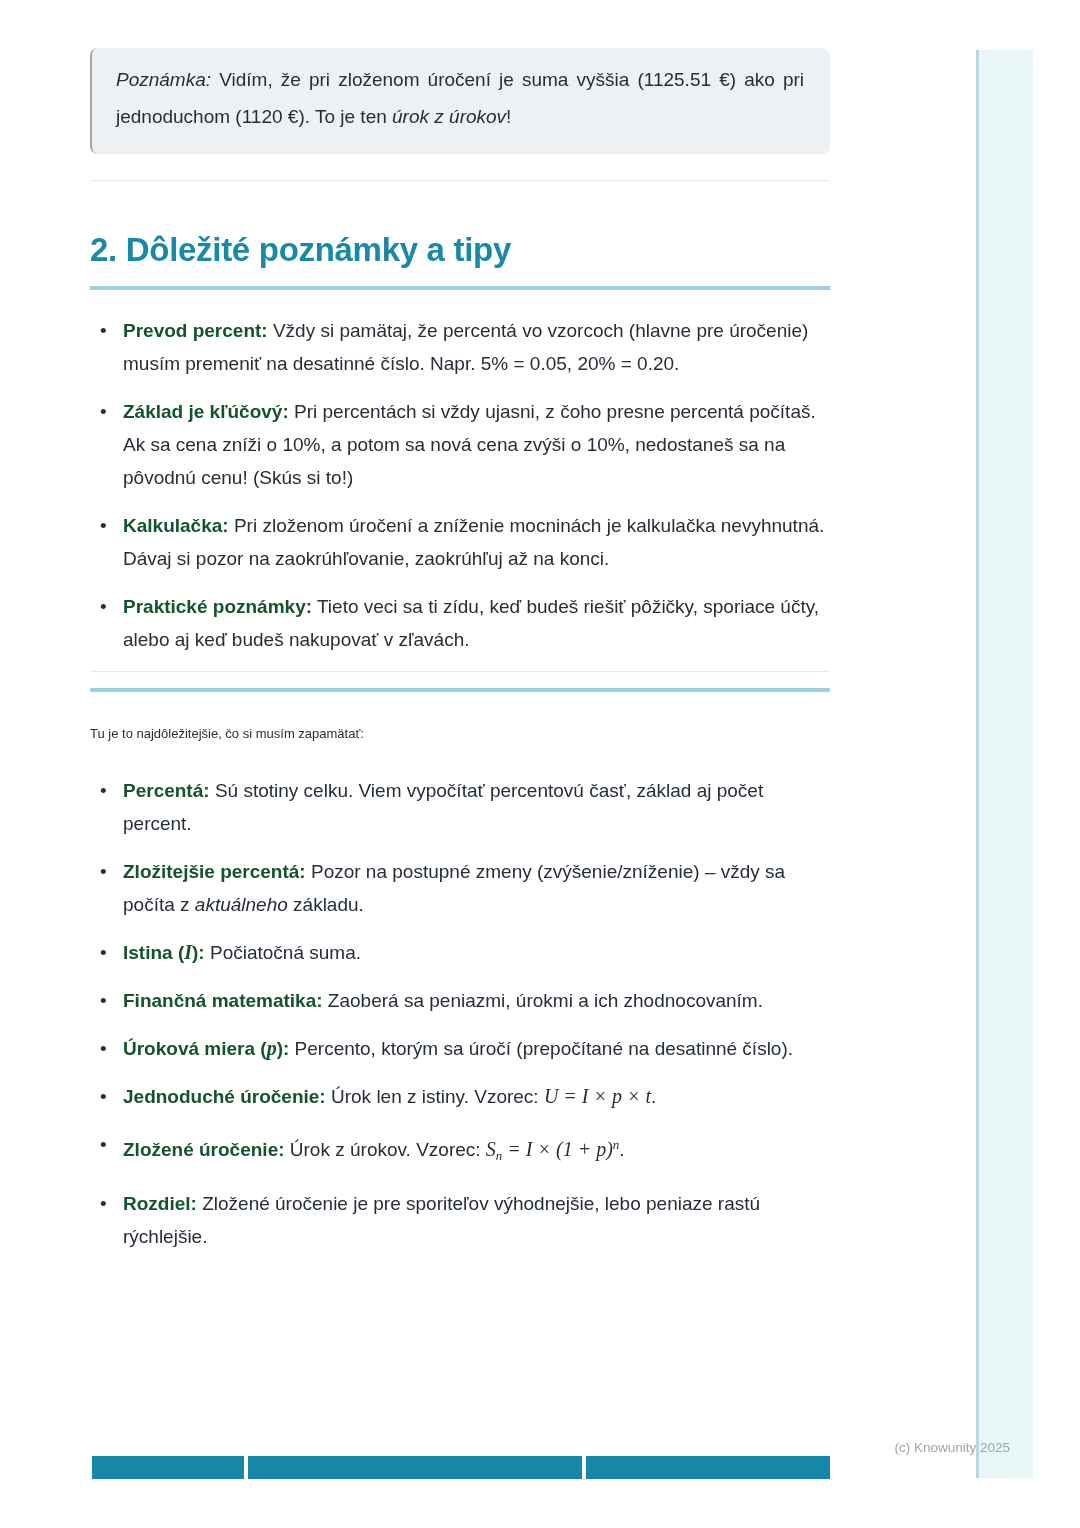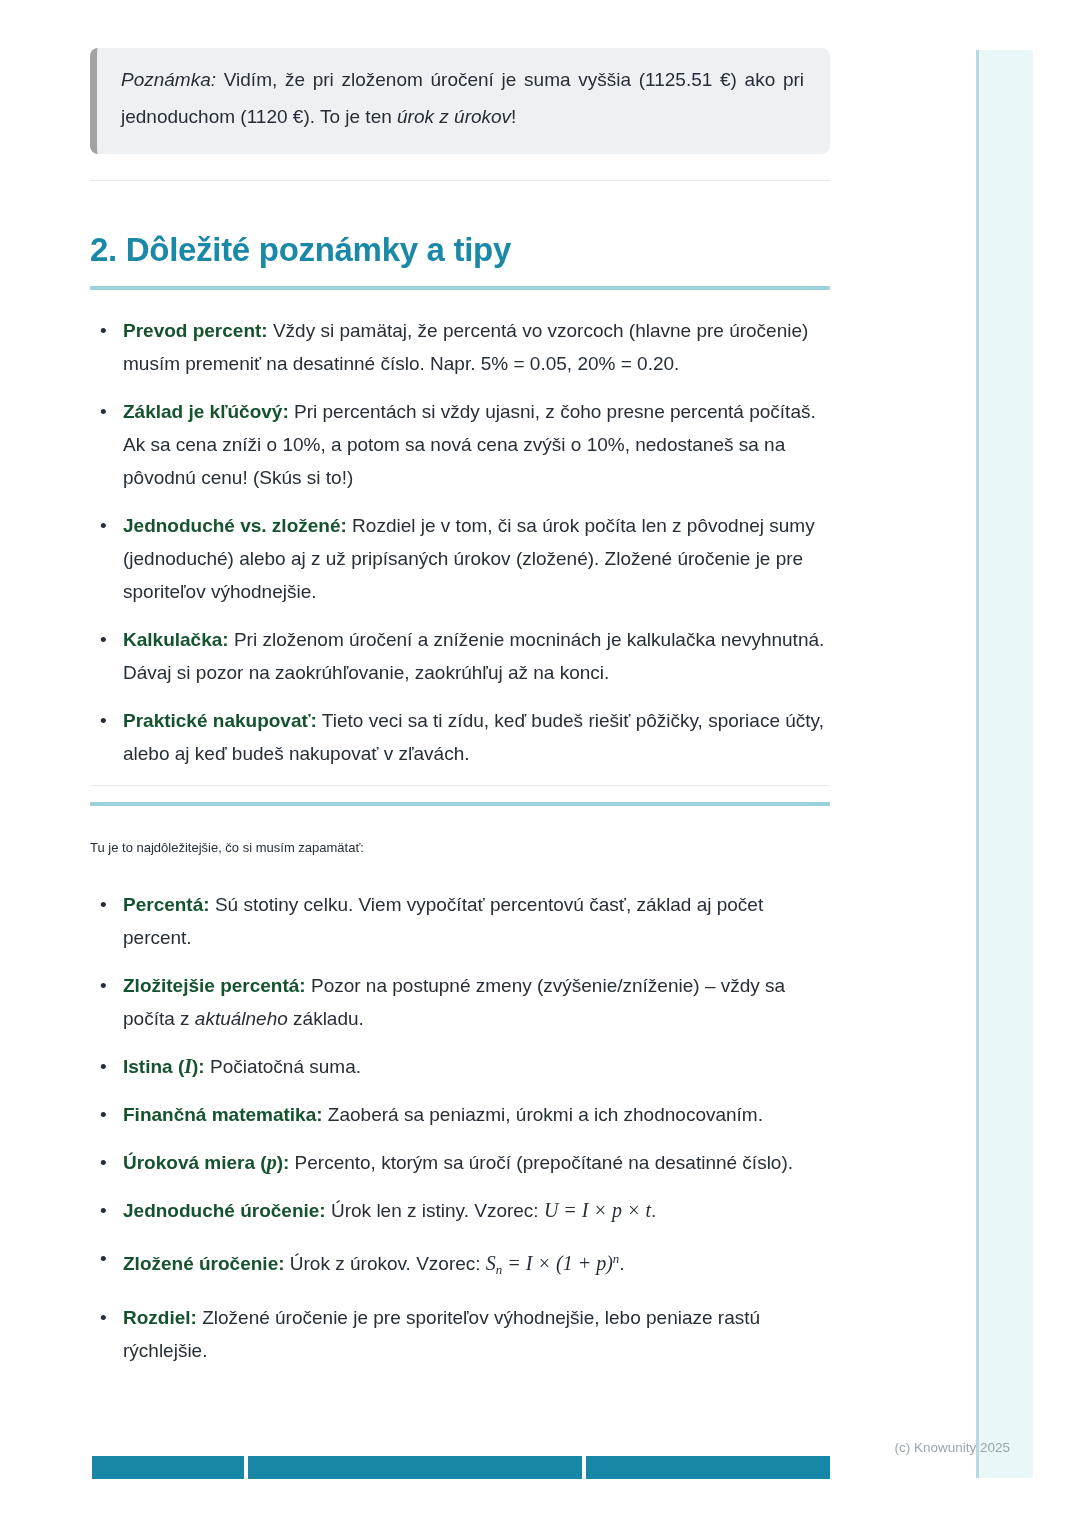--- a/index.html
+++ b/index.html
@@ -15,21 +15,21 @@
   .content {
     position: absolute;
     left: 90px; top: 0;
     width: 740px;
     z-index: 1;
   }
   
   .note {
     margin-top: 48px;
     background: #edf1f4;
-    border-left: 7px solid #a3a3a3;
+    border-left: 2px solid #a3a3a3;
     border-radius: 8px;
     padding: 13px 26px 19px 24px;
     font-size: 19px;
     line-height: 37px;
     text-align: justify;
   }
   .note i { font-style: italic; }
   
   .divider {
     border: none;
@@ -135,29 +135,25 @@
   <ul class="bullets">
     <li>
       <b class="lead">Prevod percent:</b>
       <span>Vždy si pamätaj, že percentá vo vzorcoch (hlavne pre úročenie) musím premeniť na desatinné číslo. Napr. 5% = 0.05, 20% = 0.20.</span>
     </li>
     <li>
       <b class="lead">Základ je kľúčový:</b>
       <span>Pri percentách si vždy ujasni, z čoho presne percentá počítaš. Ak sa cena zníži o 10%, a potom sa nová cena zvýši o 10%, nedostaneš sa na pôvodnú cenu! (Skús si to!)</span>
     </li>
     <li>
-      <b class="lead">Jednoduché vs. zložené:</b>
-      <span>Rozdiel je v tom, či sa úrok počíta len z pôvodnej sumy (jednoduché) alebo aj z už pripísaných úrokov (zložené). Zložené úročenie je pre sporiteľov výhodnejšie.</span>
-    </li>
-    <li>
       <b class="lead">Kalkulačka:</b>
       <span>Pri zloženom úročení a zníženie mocninách je kalkulačka nevyhnutná. Dávaj si pozor na zaokrúhľovanie, zaokrúhľuj až na konci.</span>
     </li>
     <li>
-      <b class="lead">Praktické nakupovať:</b>
+      <b class="lead">Praktické poznámky:</b>
       <span>Tieto veci sa ti zídu, keď budeš riešiť pôžičky, sporiace účty, alebo aj keď budeš nakupovať v zľavách.</span>
     </li>
   </ul>
 
   <hr class="divider divider-2">
 
   <div class="rule"></div>
 
   <p class="intro">Tu je to najdôležitejšie, čo si musím zapamätať:</p>
 

